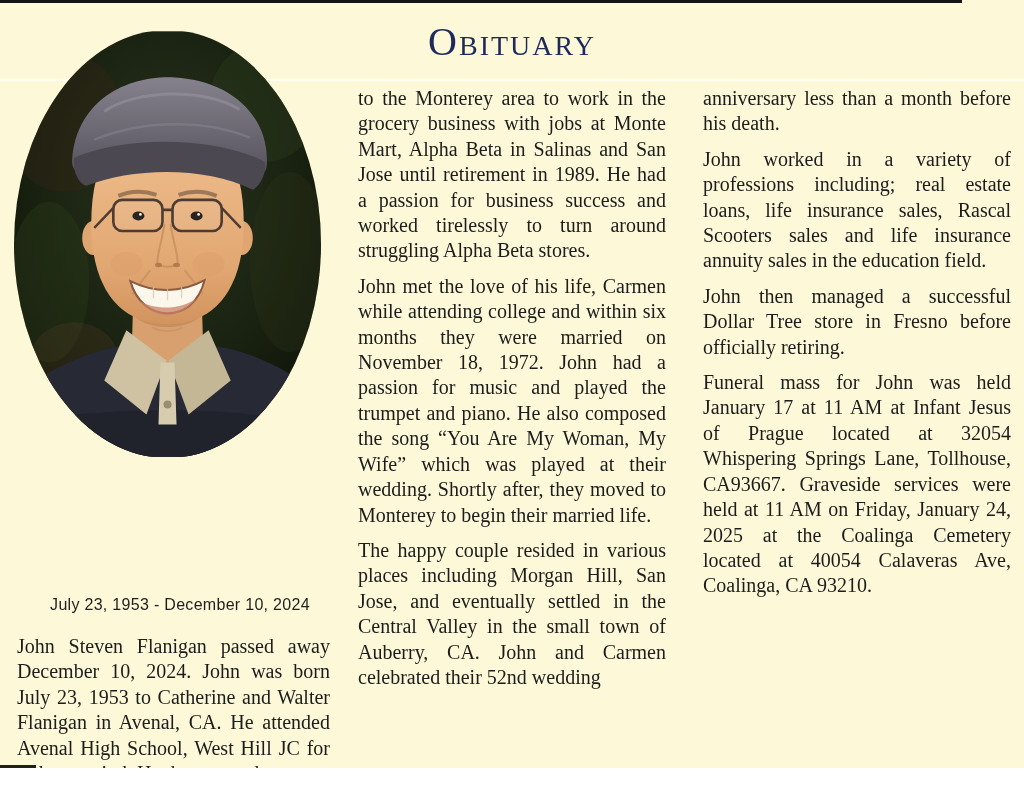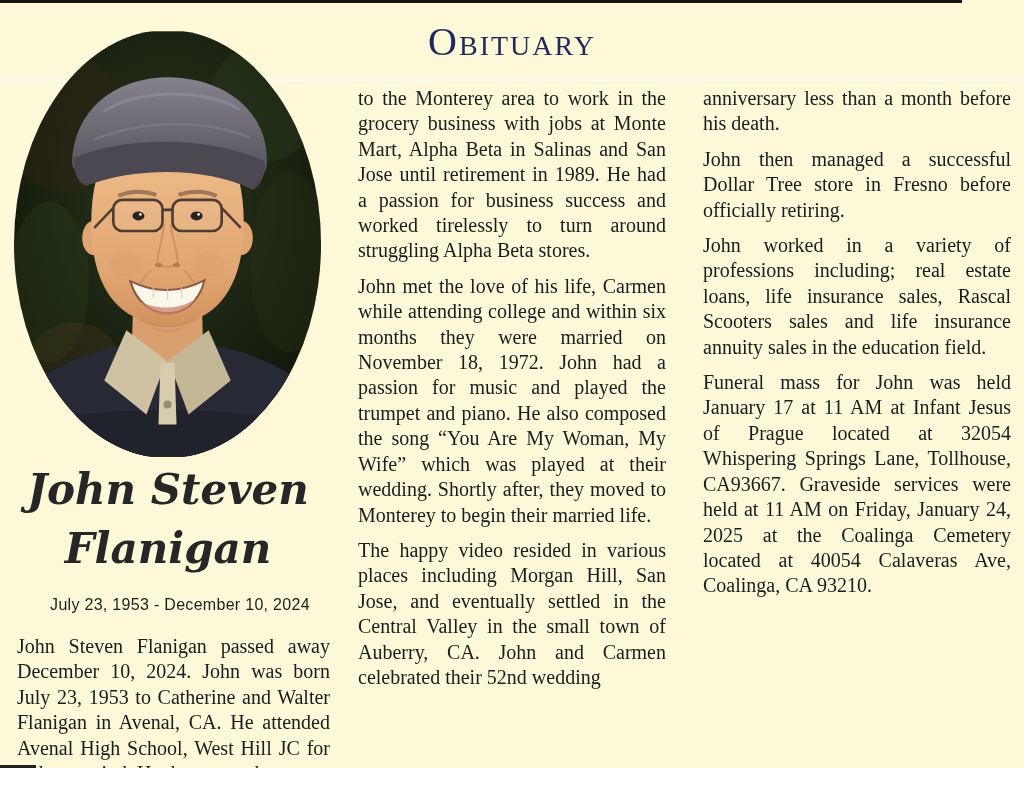--- a/index.html
+++ b/index.html
@@ -164,39 +164,35 @@
       <path d="M170,238 C178,248 184,256 188,262" stroke="#c08a5e" stroke-width="2" fill="none" opacity="0.6"></path>
 
       <path d="M116,249 C140,261 166,261 190,248 C184,272 168,281 153,281 C138,281 122,271 116,249 Z" fill="#fbf7ea" stroke="#8a5a42" stroke-width="2"></path>
       <path d="M124,268 C140,278 166,278 182,266 C174,278 160,283 153,283 C144,283 132,277 124,268 Z" fill="#c98268" opacity="0.75"></path>
       <path d="M153,257 L153,268 M139,255 L139,266 M167,255 L167,266" stroke="#d9cdb8" stroke-width="1.4" opacity="0.8"></path>
 
       <path d="M138,295 C146,300 160,300 168,295" stroke="#c08a5a" stroke-width="2" fill="none" opacity="0.45"></path>
     </svg>
   </div>
 
-  <div class="name-block">
-    <div class="name-line1">John Steven</div>
-    <div class="name-line2">Flanigan</div>
-  </div>
 
   <div class="life-dates">July 23, 1953 - December 10, 2024</div>
 
   <div class="col col-left">
     <p>John Steven Flanigan passed away December 10, 2024. John was born July 23, 1953 to Catherine and Walter Flanigan in Avenal, CA. He attended Avenal High School, West Hill JC for a short period. He then moved</p>
   </div>
 
   <div class="col col-mid">
     <p>to the Monterey area to work in the grocery business with jobs at Monte Mart, Alpha Beta in Salinas and San Jose until retirement in 1989. He had a passion for business success and worked tirelessly to turn around struggling Alpha Beta stores.</p>
     <p>John met the love of his life, Carmen while attending college and within six months they were married on November 18, 1972. John had a passion for music and played the trumpet and piano. He also composed the song “You Are My Woman, My Wife” which was played at their wedding. Shortly after, they moved to Monterey to begin their married life.</p>
-    <p>The happy video resided in various places including Morgan Hill, San Jose, and eventually settled in the Central Valley in the small town of Auberry, CA. John and Carmen celebrated their 52nd wedding</p>
+    <p>The happy couple resided in various places including Morgan Hill, San Jose, and eventually settled in the Central Valley in the small town of Auberry, CA. John and Carmen celebrated their 52nd wedding</p>
   </div>
 
   <div class="col col-right">
     <p>anniversary less than a month before his death.</p>
+    <p>John worked in a variety of professions including; real estate loans, life insurance sales, Rascal Scooters sales and life insurance annuity sales in the education field.</p>
     <p>John then managed a successful Dollar Tree store in Fresno before officially retiring.</p>
-    <p>John worked in a variety of professions including; real estate loans, life insurance sales, Rascal Scooters sales and life insurance annuity sales in the education field.</p>
     <p>Funeral mass for John was held January 17 at 11 AM at Infant Jesus of Prague located at 32054 Whispering Springs Lane, Tollhouse, CA93667. Graveside services were held at 11 AM on Friday, January 24, 2025 at the Coalinga Cemetery located at 40054 Calaveras Ave, Coalinga, CA 93210.</p>
   </div>
 
   <div class="bottom-scan-mark"></div>
 
 </div>
 
 </body></html>

